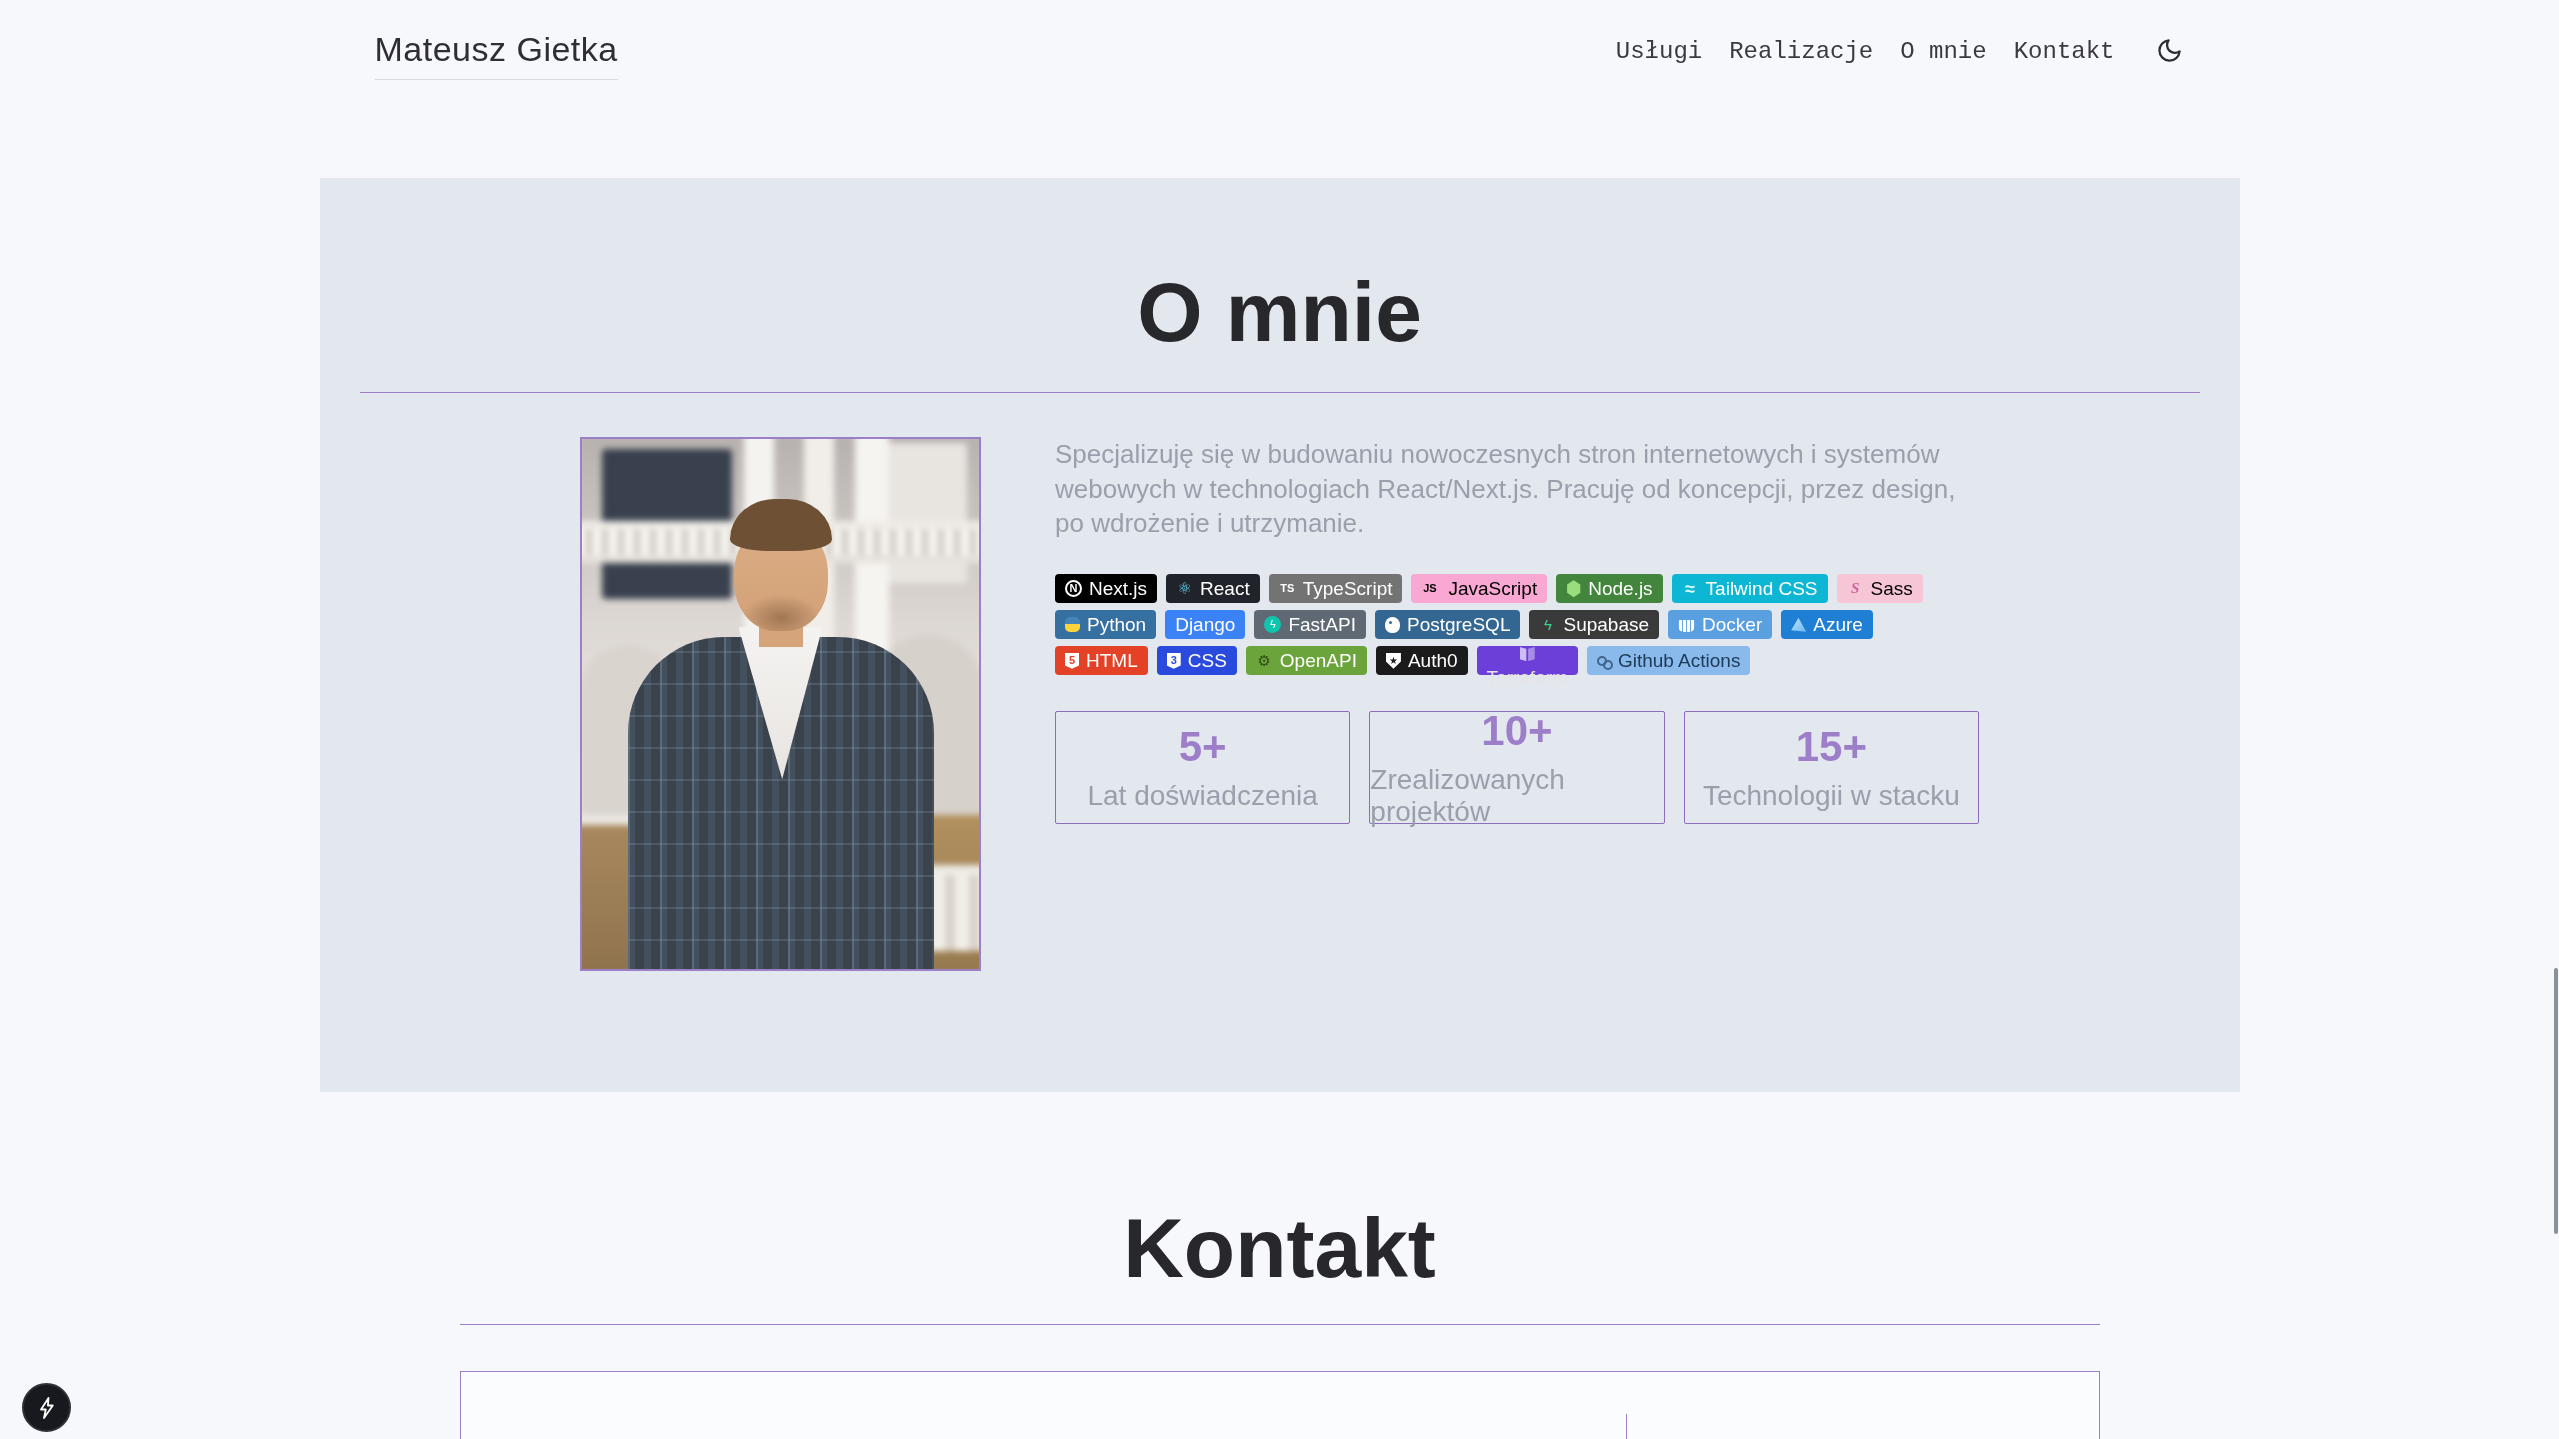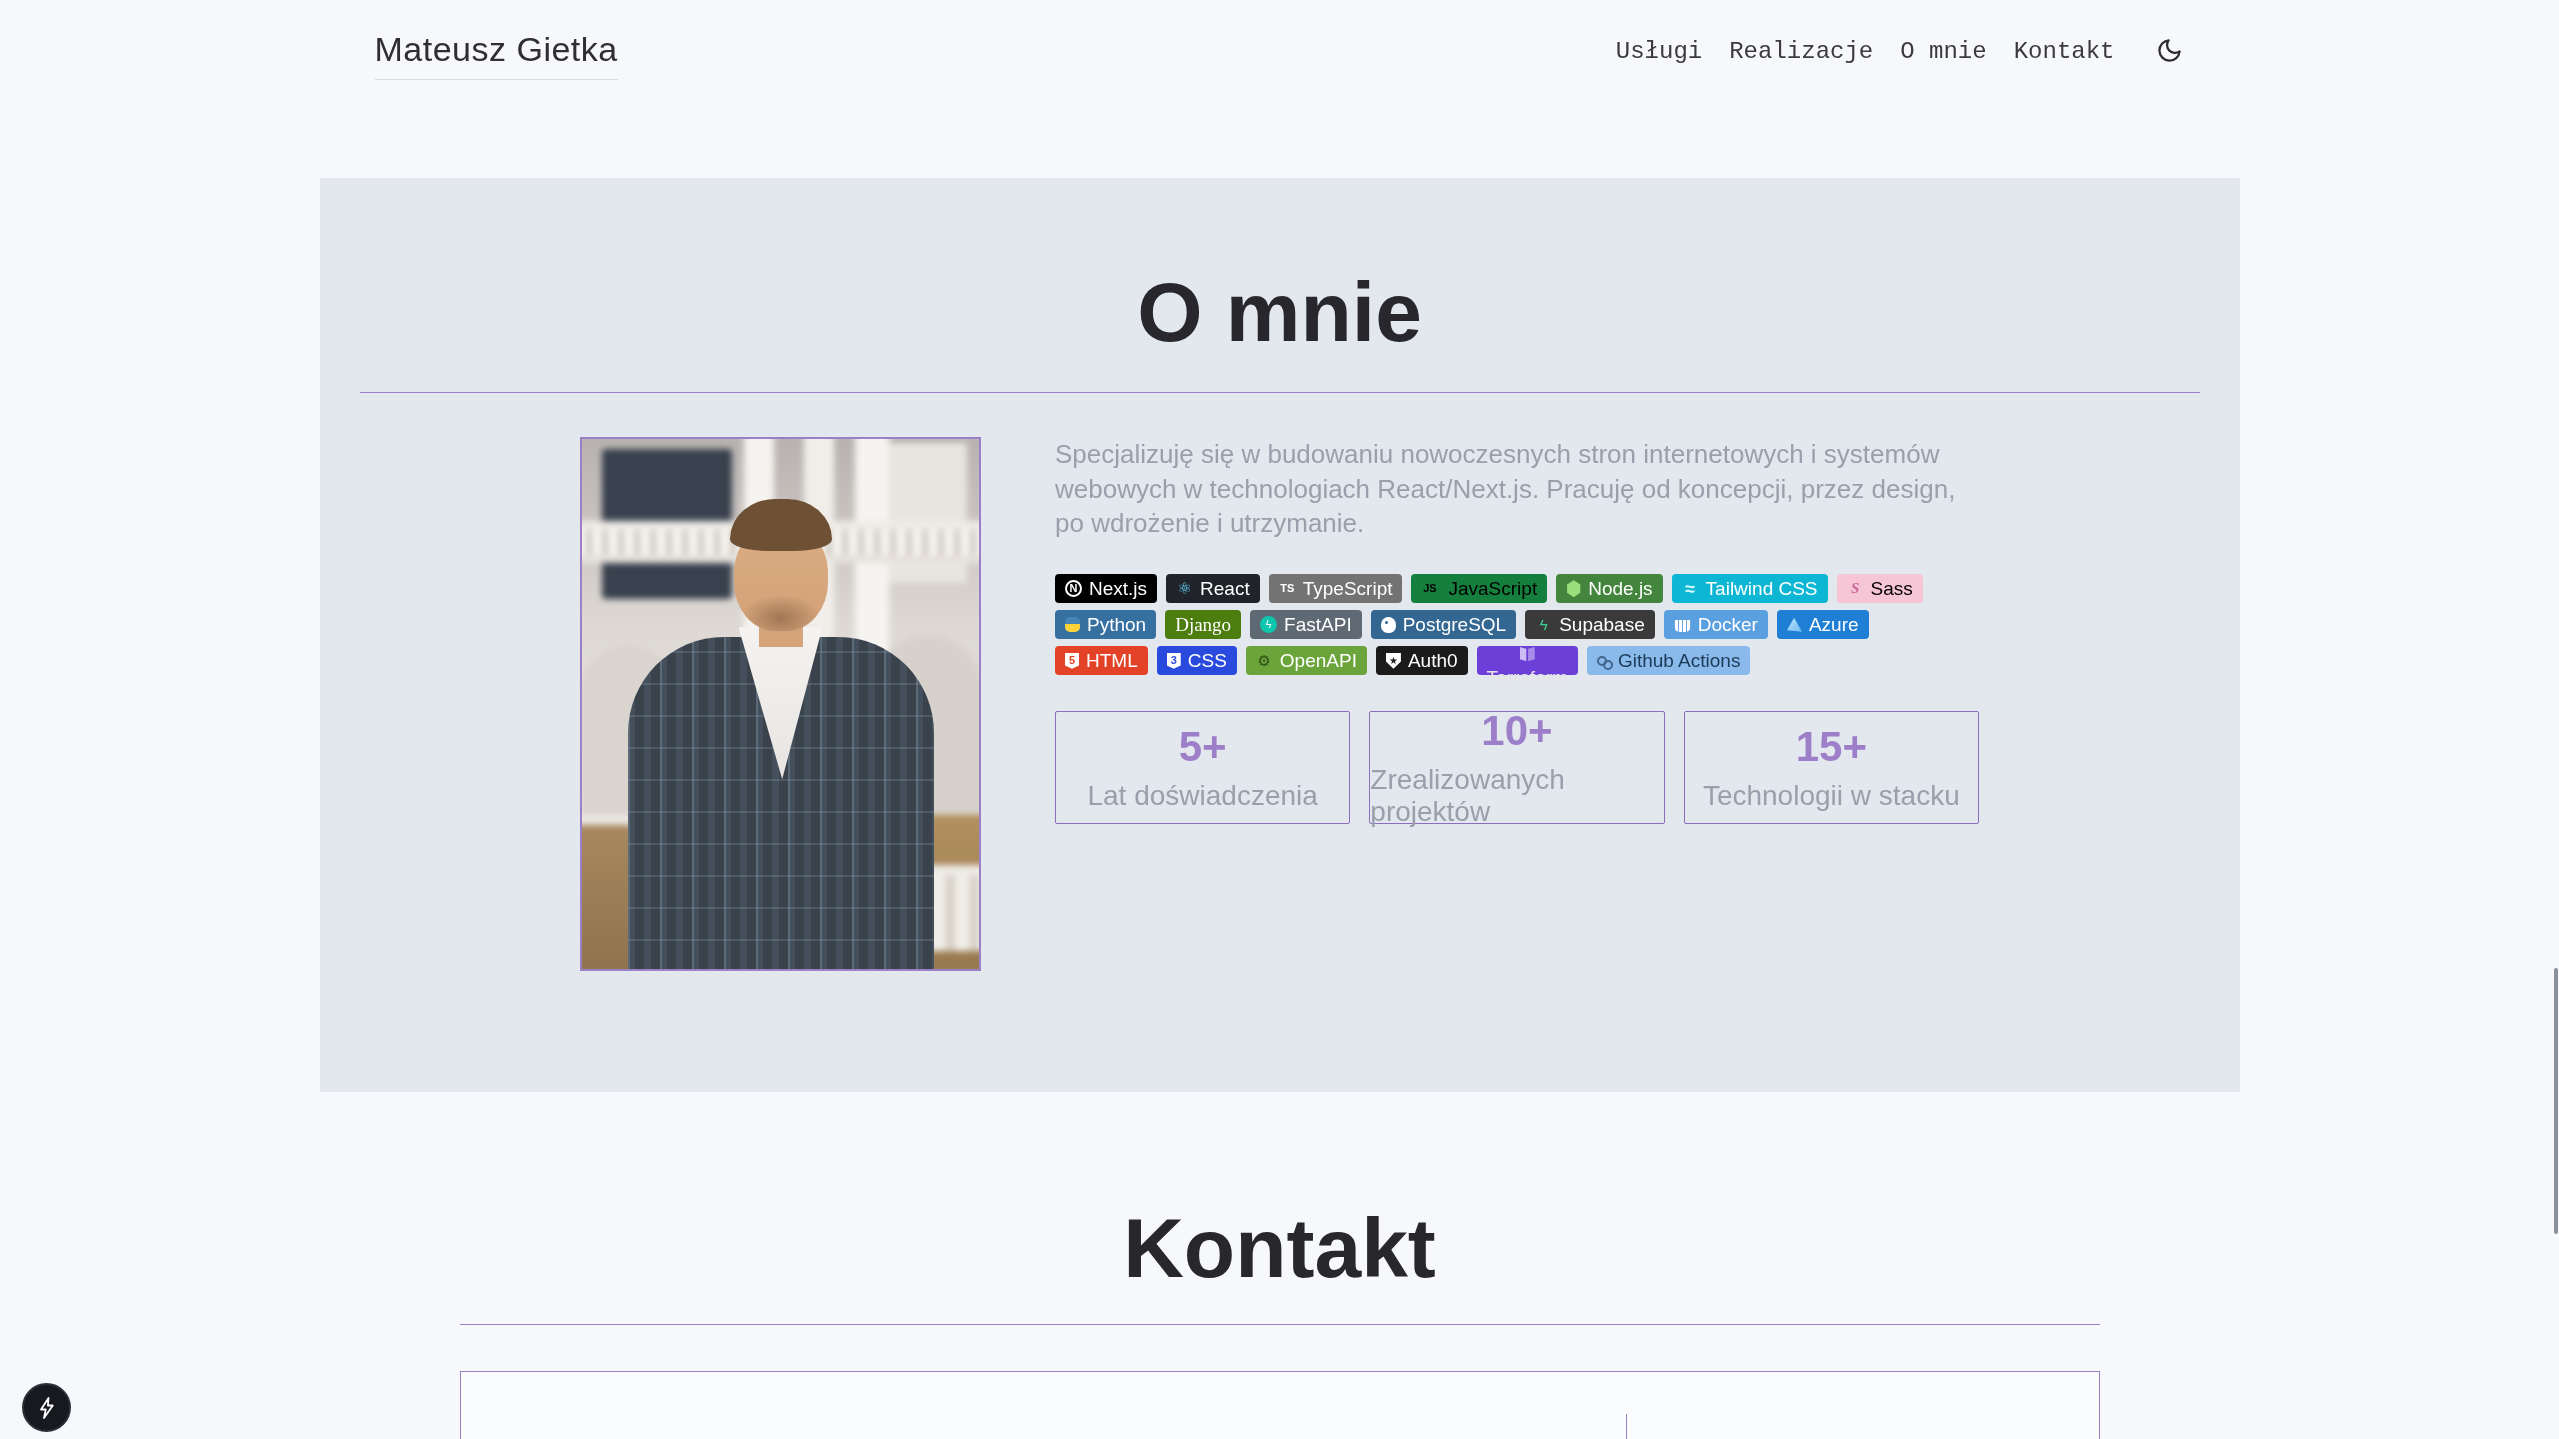--- a/index.html
+++ b/index.html
@@ -228,41 +228,41 @@
     <span class="badge-label">Next.js</span>
   </span>
           <span class="badge" style="background: rgb(32, 35, 42); color: rgb(255, 255, 255);">
     <span class="bicon icon-react">⚛</span>
     <span class="badge-label">React</span>
   </span>
           <span class="badge" style="background: #737373; color: rgb(255, 255, 255);">
     <span class="bicon icon-typescript">TS</span>
     <span class="badge-label">TypeScript</span>
   </span>
-          <span class="badge" style="background: #15803d; color: rgb(0, 0, 0); gap: 10px;">
+          <span class="badge" style="background: #f9a8d4; color: rgb(0, 0, 0); gap: 10px;">
     <span class="bicon icon-javascript">JS</span>
     <span class="badge-label">JavaScript</span>
   </span>
           <span class="badge" style="background: rgb(67, 133, 61); color: rgb(255, 255, 255);">
     <span class="bicon icon-nodejs"></span>
     <span class="badge-label">Node.js</span>
   </span>
           <span class="badge" style="background: rgb(13, 183, 212); color: rgb(255, 255, 255);">
     <span class="bicon icon-tailwind">≈</span>
     <span class="badge-label">Tailwind CSS</span>
   </span>
           <span class="badge" style="background: rgb(247, 198, 214); color: rgb(0, 0, 0);">
     <span class="bicon icon-sass">S</span>
     <span class="badge-label">Sass</span>
   </span>
           <span class="badge" style="background: rgb(54, 112, 160); color: rgb(255, 255, 255);">
     <span class="bicon icon-python"></span>
     <span class="badge-label">Python</span>
   </span>
-          <span class="badge" style="background: #4d7c0f; color: rgb(255, 255, 255); font-family: Liberation Serif, serif;">
+          <span class="badge" style="background: #3b82f6; color: rgb(255, 255, 255);">
 
     <span class="badge-label">Django</span>
   </span>
           <span class="badge" style="background: rgb(95, 105, 116); color: rgb(255, 255, 255);">
     <span class="bicon icon-fastapi">ϟ</span>
     <span class="badge-label">FastAPI</span>
   </span>
           <span class="badge" style="background: rgb(51, 103, 145); color: rgb(255, 255, 255);">
     <span class="bicon icon-postgresql"></span>
     <span class="badge-label">PostgreSQL</span>

